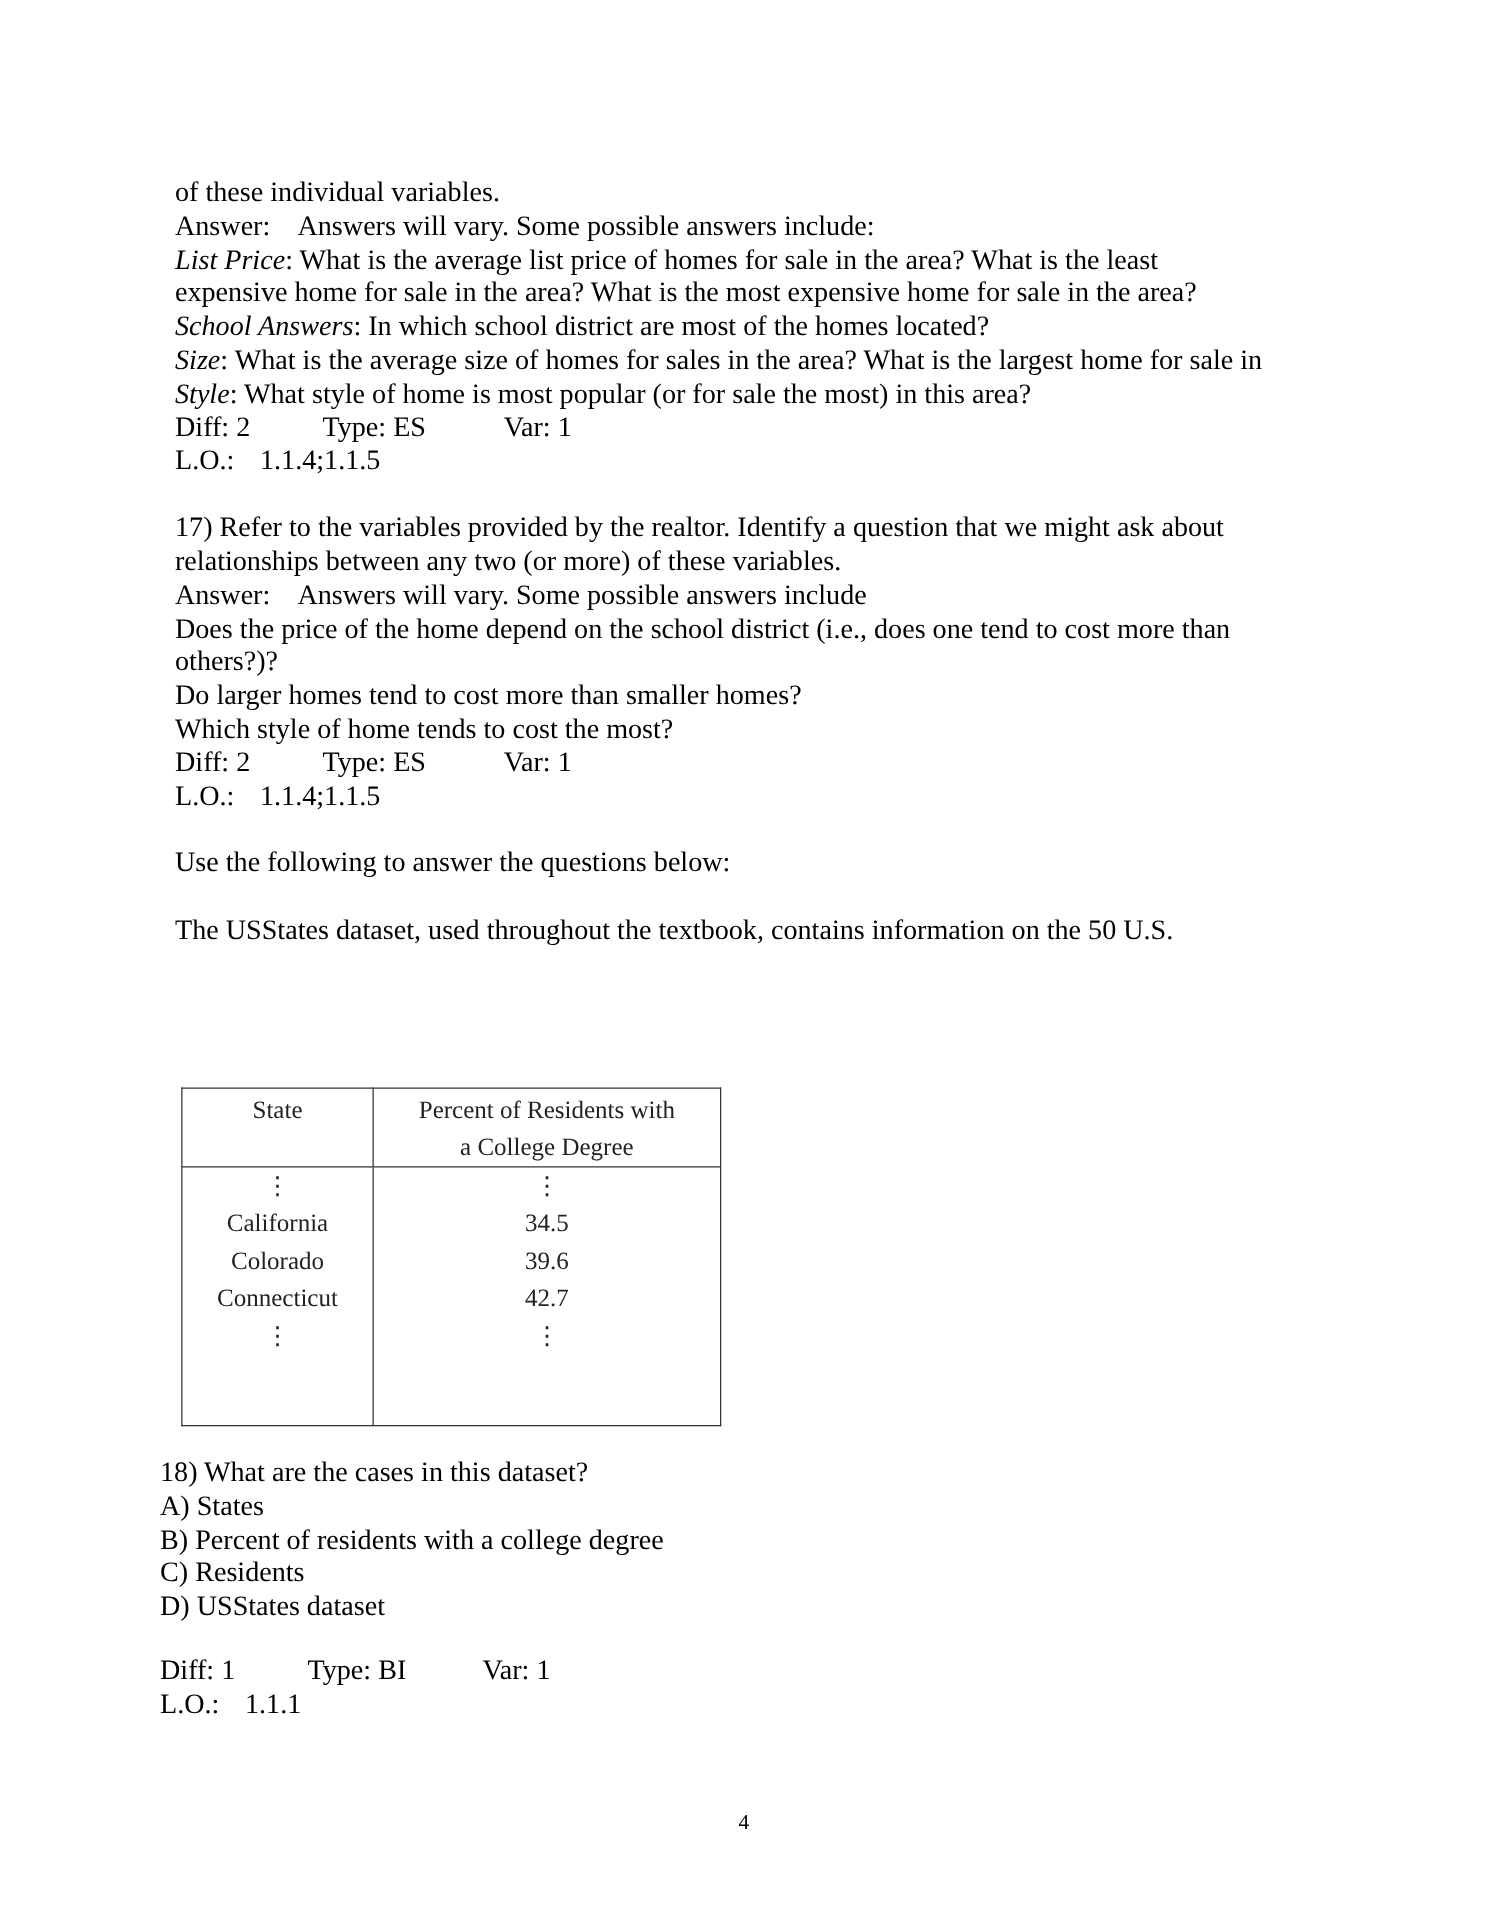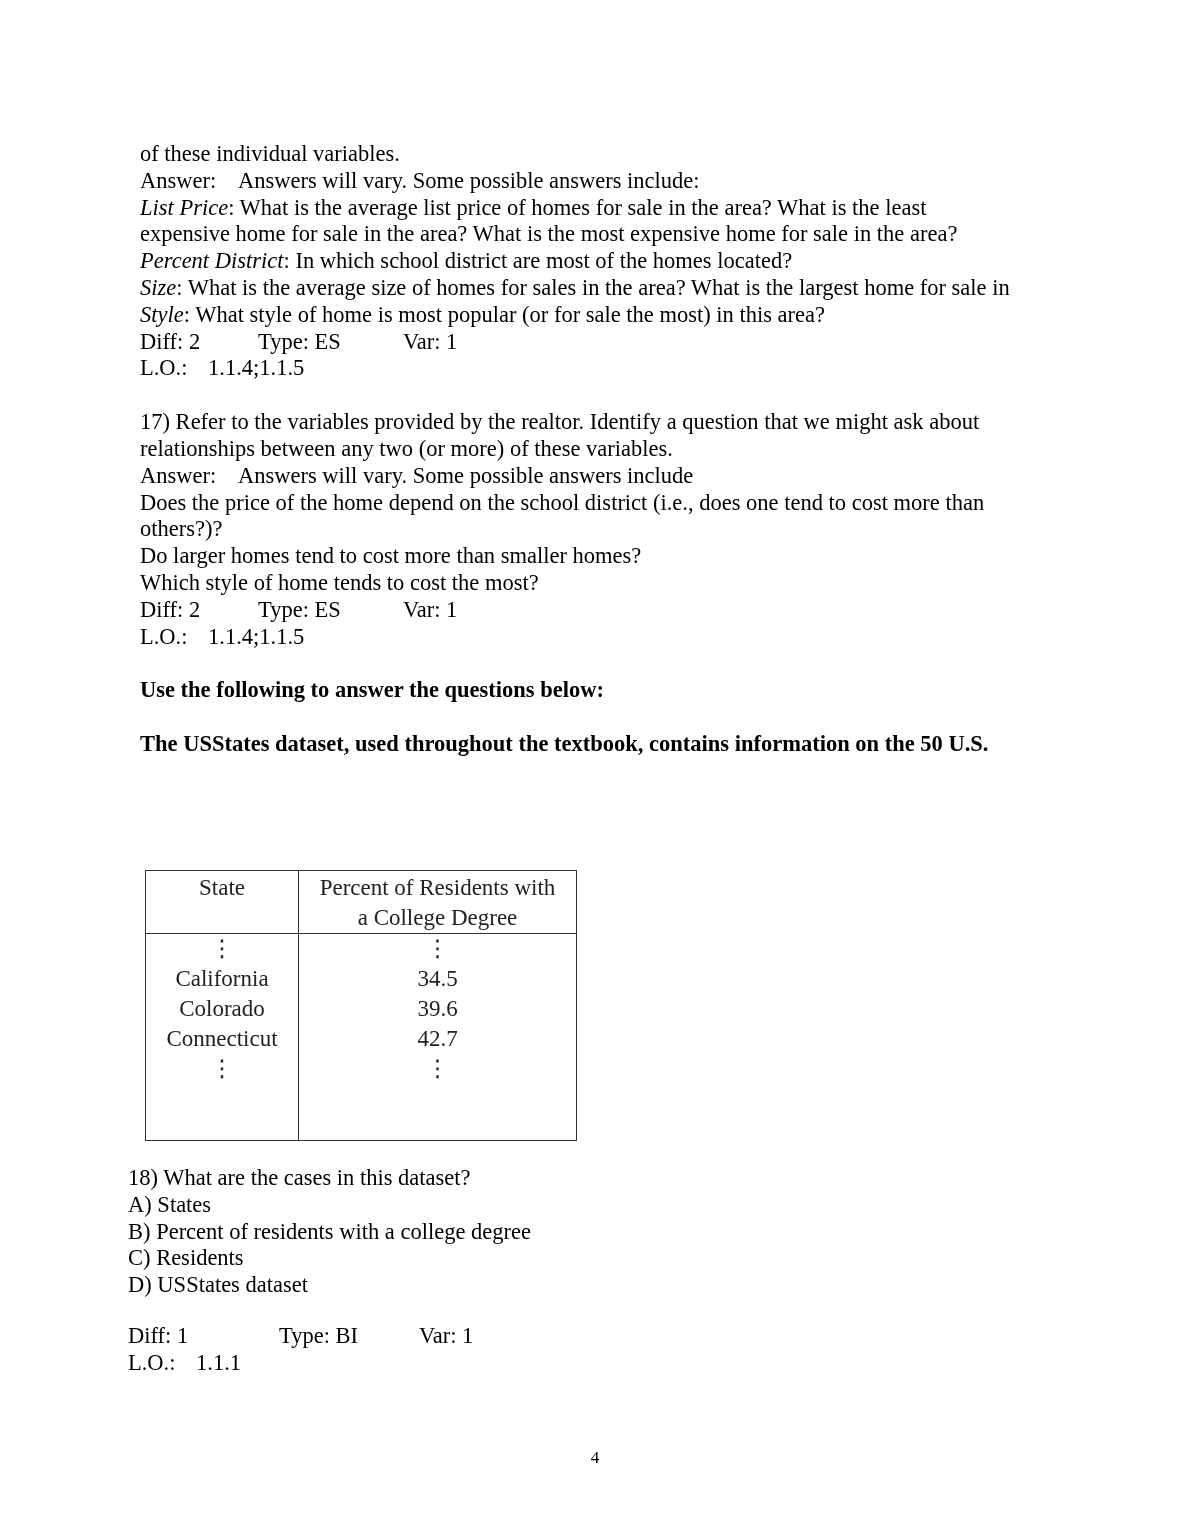--- a/index.html
+++ b/index.html
@@ -14,29 +14,29 @@
     }
     .page { position: absolute; left: 140px; top: 141px; width: 920px; }
     .line { white-space: nowrap; }
     .i { font-style: italic; text-align: right; }
     .ans-label { display: inline-block; width: 98px; }
     .lo-label { display: inline-block; width: 68px; }
     .meta span { display: inline-block; }
     .meta .diff { width: 118px; }
     .meta .type { width: 145px; }
     .meta1 .diff { width: 118px; margin-top: 24px; }
-    .meta1 .type { width: 140px; margin-left: 33px; }
+    .meta1 .type { width: 140px; }
     .gap { height: 27px; }
-    .bold { font-weight: bold; }
+    .bold { font-weight: normal; }
 
     .tbl-wrap { position: absolute; left: 145px; top: 870px; }
     table.ds {
       border-collapse: collapse;
       font-family: "Liberation Serif", "DejaVu Serif", serif;
-      font-size: 23px;
+      font-size: 20px;
       line-height: 30px;
       color: #222;
     }
     table.ds td, table.ds th {
       border: 1.3px solid #333;
       text-align: center;
       font-weight: normal;
       padding: 0;
       vertical-align: top;
     }
@@ -56,21 +56,21 @@
   <div>
     <div class="line">of these individual variables.</div>
     <div class="line">
       <span class="ans-label">Answer:</span><span>Answers will vary. Some possible answers include:</span>
     </div>
     <div class="line">
       <span class="i">List Price</span><span>: What is the average list price of homes for sale in the area? What is the least</span>
     </div>
     <div class="line">expensive home for sale in the area? What is the most expensive home for sale in the area?</div>
     <div class="line">
-      <span class="i">Percent District</span><span>: In which school district are most of the homes located?</span>
+      <span class="i">School Answers</span><span>: In which school district are most of the homes located?</span>
     </div>
     <div class="line">
       <span class="i">Size</span><span>: What is the average size of homes for sales in the area? What is the largest home for sale in</span>
     </div>
     <div class="line">
       <span class="i">Style</span><span>: What style of home is most popular (or for sale the most) in this area?</span>
     </div>
     <div class="line meta">
       <span class="diff">Diff: 2</span><span class="type">Type: ES</span><span>Var: 1</span>
     </div>

